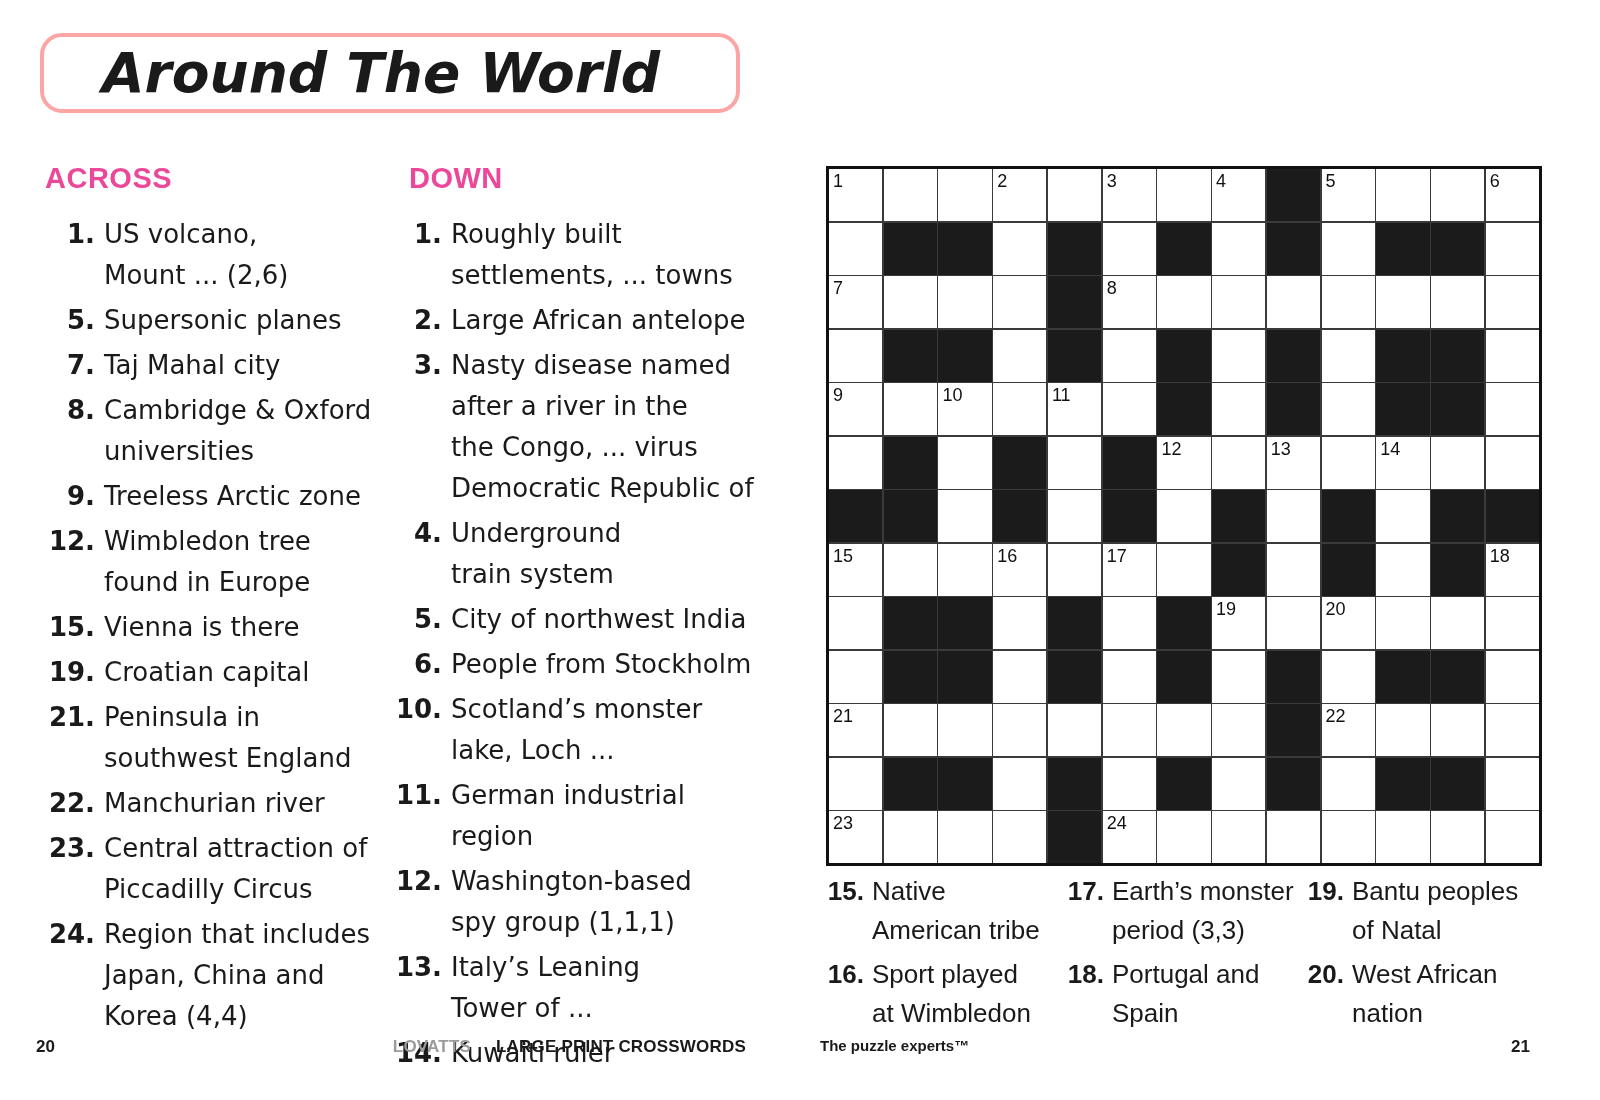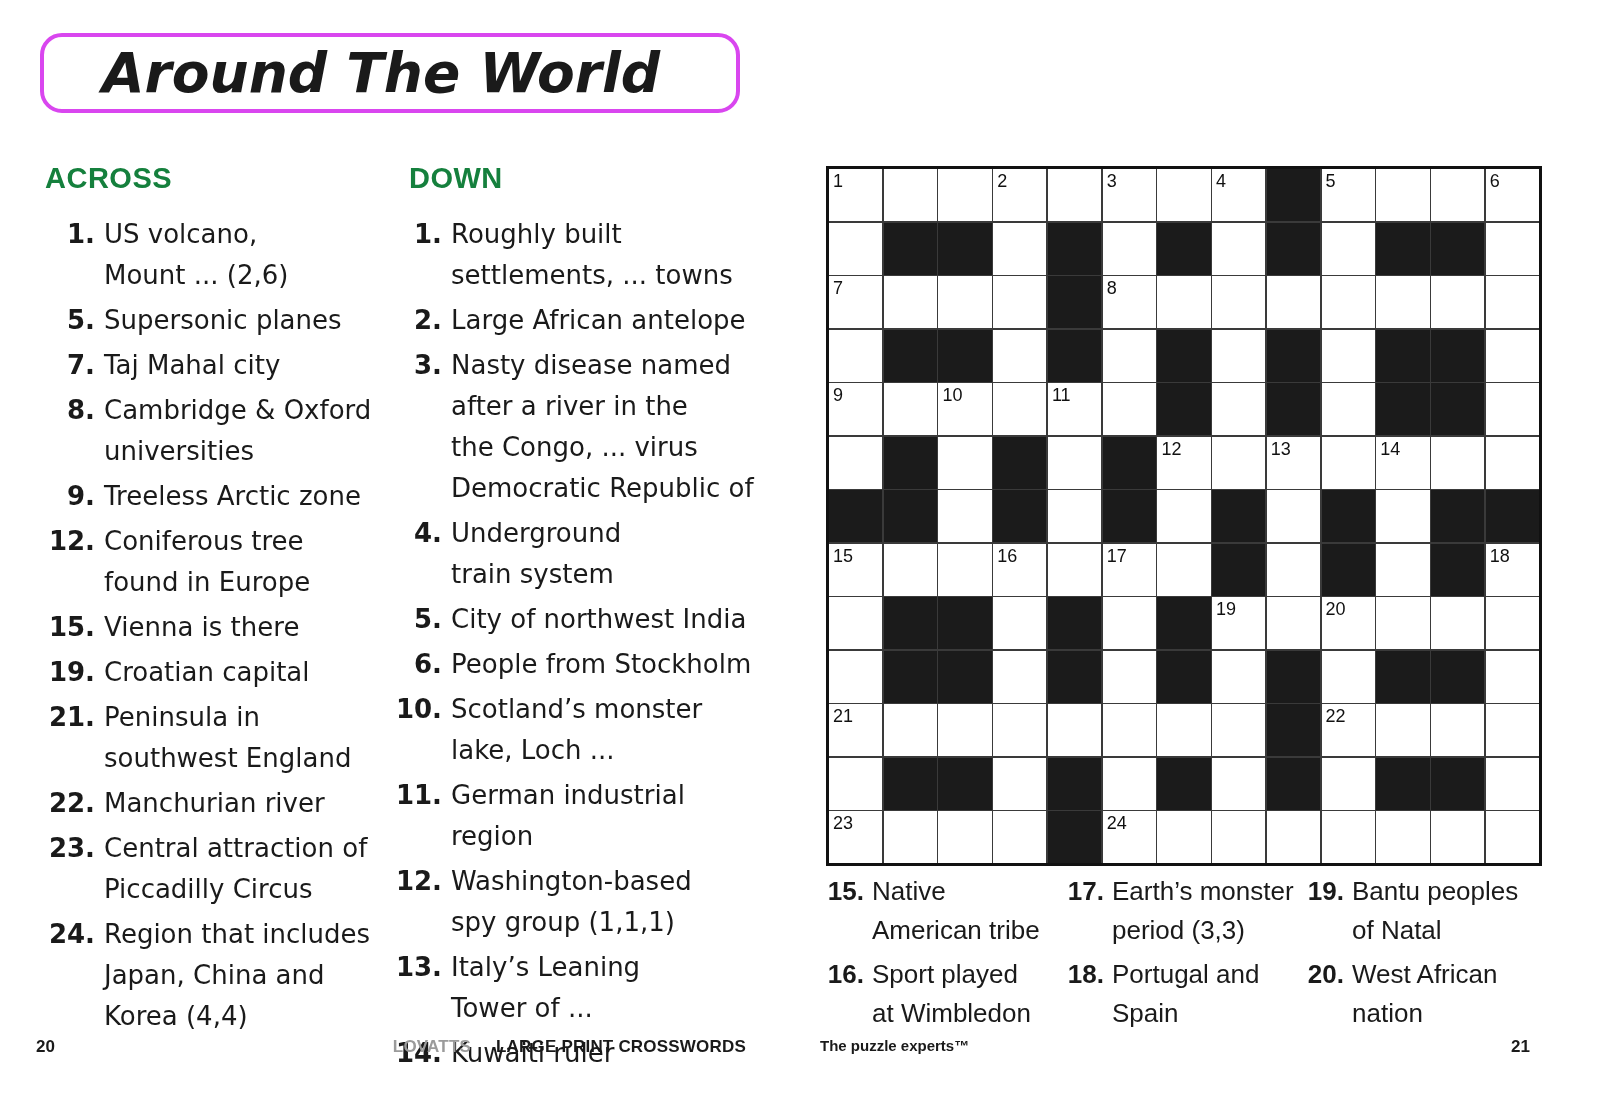--- a/index.html
+++ b/index.html
@@ -6,35 +6,35 @@
   body {
     width:1600px; height:1100px; position:relative;
     background:#ffffff; color:#1a1a1a;
     font-family:"DejaVu Sans", sans-serif;
     overflow:hidden;
   }
 
   
   .title-box {
     position:absolute; left:40px; top:33px; width:700px; height:80px;
-    border:4px solid #d946ef; border-radius:22px;
+    border:4px solid #fca5a5; border-radius:22px;
     display:flex; align-items:center; background:#fff;
     box-sizing:border-box;
   }
   .title-text {
     font-family:"DejaVu Sans", sans-serif;
     font-size:55px; font-weight:bold; font-style:italic;
     padding-left:58px; letter-spacing:0px; white-space:nowrap;
   }
 
   
   .col-heading {
     position:absolute; top:162px;
     font-family:"Liberation Sans", sans-serif;
-    font-size:29px; font-weight:bold; letter-spacing:0.5px; color:#15803d;
+    font-size:29px; font-weight:bold; letter-spacing:0.5px; color:#ec4899;
   }
   #across-heading { left:45px; }
   #down-heading   { left:409px; }
 
   .clue-col { position:absolute; top:214px; }
   #across-clues { left:45px;  width:345px; }
   #down-clues   { left:392px; width:395px; }
 
   .clue { margin-bottom:4px; }
   .clue-line { display:flex; line-height:41px; font-size:26px; }
@@ -128,21 +128,21 @@
     </div>
     <div class="clue">
       <div class="clue-line">
         <span class="clue-num">9.</span>
         <span class="clue-text">Treeless Arctic zone</span>
       </div>
     </div>
     <div class="clue">
       <div class="clue-line">
         <span class="clue-num">12.</span>
-        <span class="clue-text">Coniferous tree</span>
+        <span class="clue-text">Wimbledon tree</span>
       </div>
       <div class="clue-line">
         <span class="clue-num"></span>
         <span class="clue-text">found in Europe</span>
       </div>
     </div>
     <div class="clue">
       <div class="clue-line">
         <span class="clue-num">15.</span>
         <span class="clue-text">Vienna is there</span>

